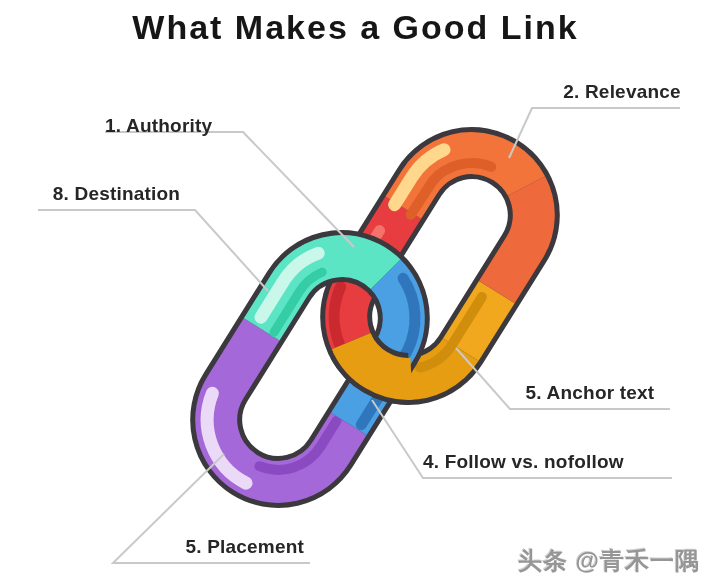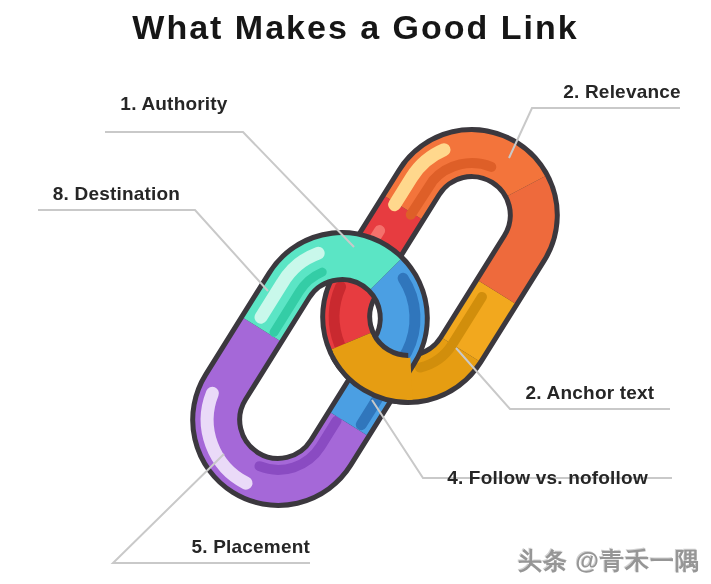--- a/index.html
+++ b/index.html
@@ -9,25 +9,25 @@
   }
   svg.chain-svg{position:absolute;left:0;top:0;width:711px;height:584px;}
   .title{
     position:absolute;top:8px;left:0;width:711px;text-align:center;
     font-size:34px;font-weight:bold;letter-spacing:2px;color:#161616;white-space:nowrap;
   }
   .lbl{
     position:absolute;font-size:19px;font-weight:bold;color:#262626;
     letter-spacing:.2px;white-space:nowrap;line-height:23px;
   }
-  .lbl-authority   {left:105px;top:92px;width:138px;text-align:center;}
+  .lbl-authority   {left:105px;top:114px;width:138px;text-align:left;}
   .lbl-relevance   {left:548px;top:80px; width:148px;text-align:center;}
   .lbl-anchor      {left:510px;top:381px;width:160px;text-align:center;}
-  .lbl-follow      {left:423px;top:450px;width:249px;text-align:center;margin-top:16px;}
-  .lbl-placement   {left:113px;top:535px;width:197px;text-align:right;}
+  .lbl-follow      {left:423px;top:450px;width:249px;}
+  .lbl-placement   {left:107px;top:535px;width:197px;text-align:right;}
   .lbl-destination {left:38px; top:182px;width:157px;text-align:center;}
   .watermark{
     position:absolute;top:545px;right:11px;font-size:24px;font-weight:bold;
     color:#969696;letter-spacing:1px;white-space:nowrap;
     text-shadow:1px 1px 0 #ffffff,-1px -1px 0 #d2d2d2;
   }
 </style>
 </head>
 <body>
 
@@ -73,19 +73,19 @@
       <path d="M 372,400 L 423,478 L 672,478"></path>
       <path d="M 224,454 L 113,563 L 310,563"></path>
       <path d="M 268,291 L 195,210 L 38,210"></path>
     </g>
   </svg>
 
   <div class="title">What Makes a Good Link</div>
 
   <div class="lbl lbl-authority">1. Authority</div>
   <div class="lbl lbl-relevance">2. Relevance</div>
-  <div class="lbl lbl-anchor">2. Anchor text</div>
+  <div class="lbl lbl-anchor">5. Anchor text</div>
   <div class="lbl lbl-follow">4. Follow vs. nofollow</div>
   <div class="lbl lbl-placement">5. Placement</div>
   <div class="lbl lbl-destination">8. Destination</div>
 
   <div class="watermark">头条 @青禾一隅</div>
 </div>
 
 </body></html>

